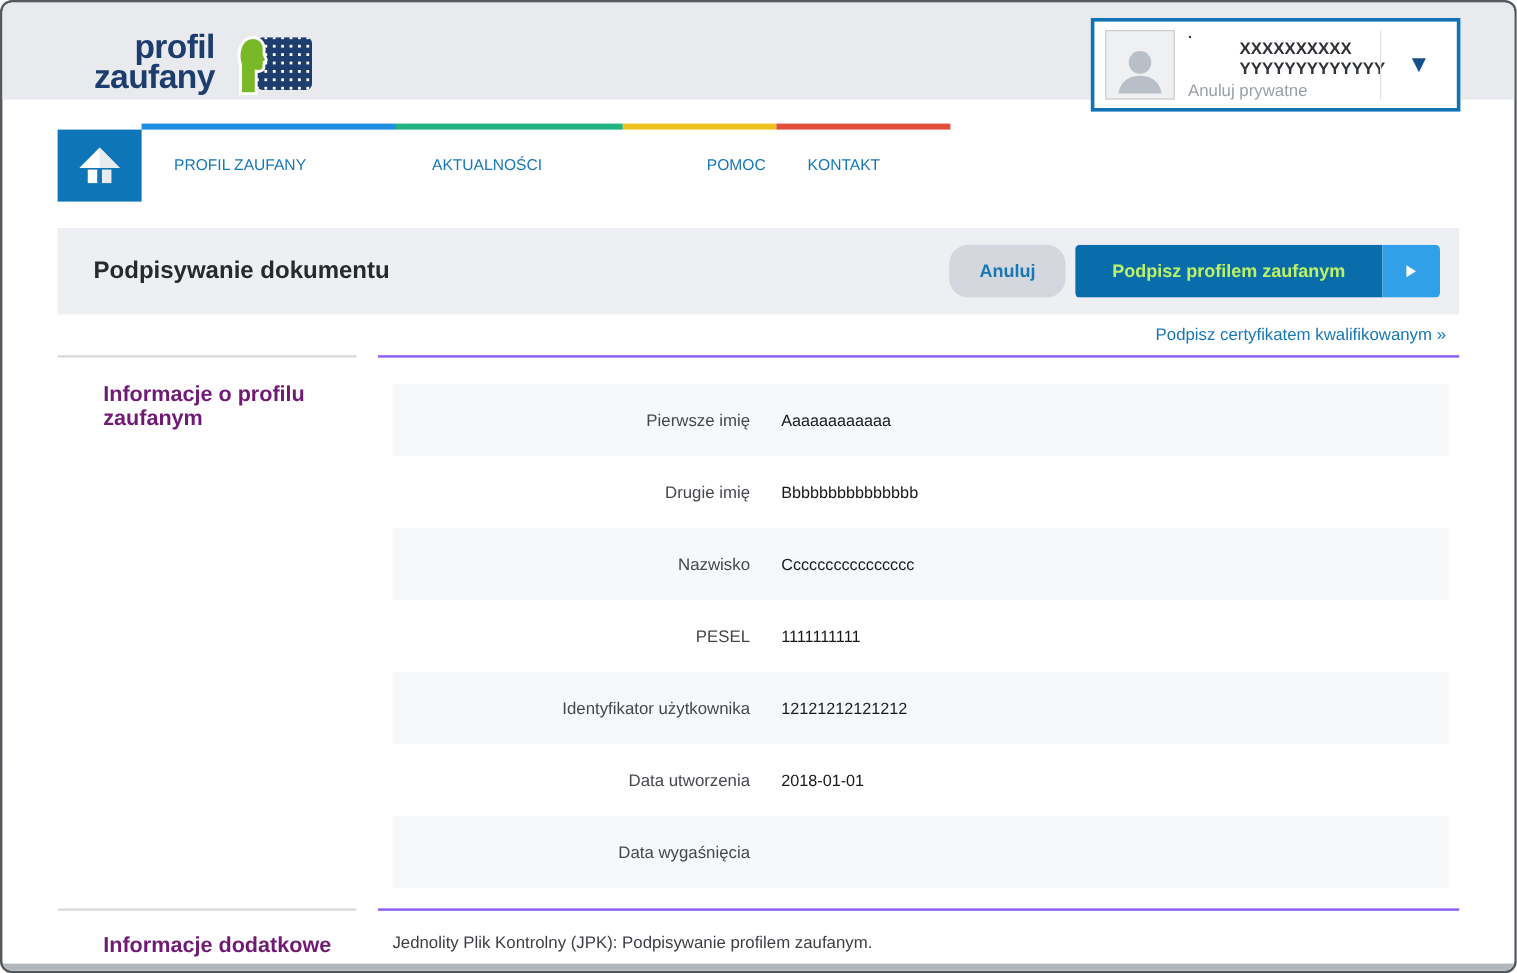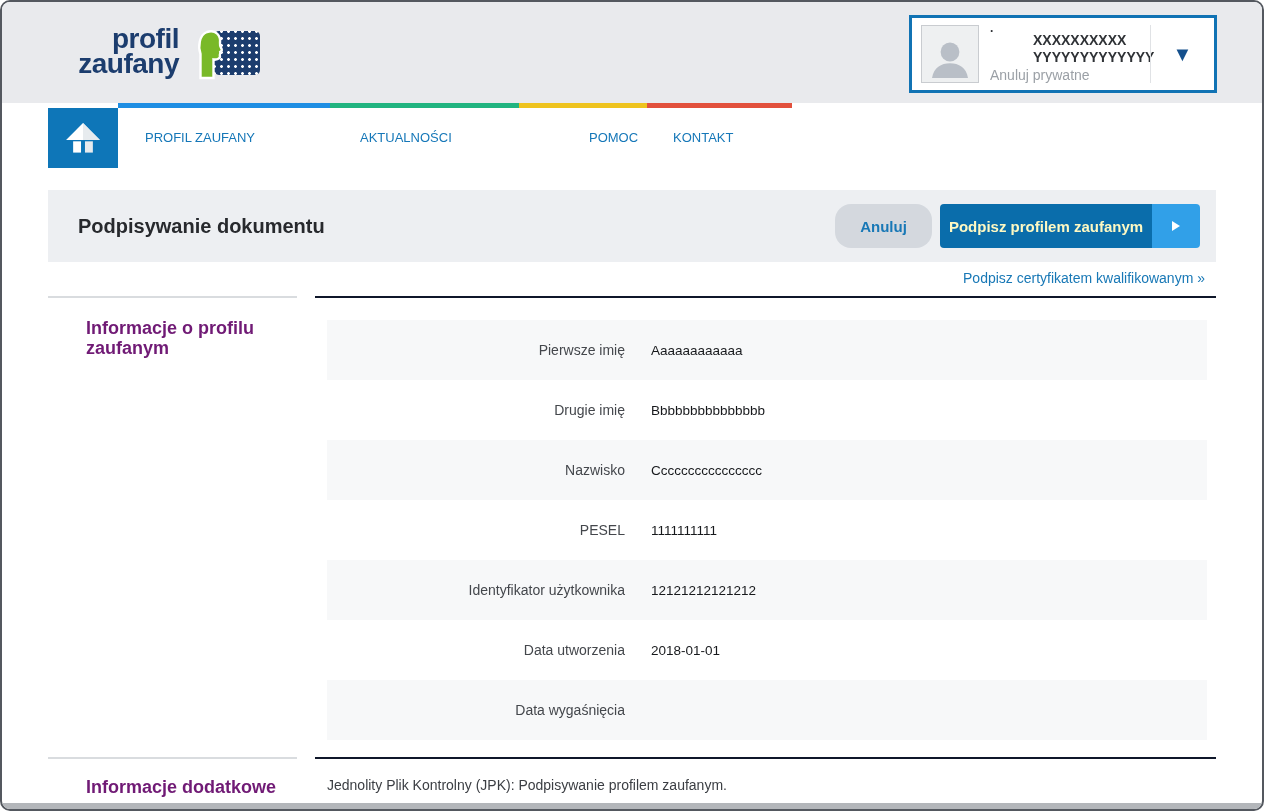--- a/index.html
+++ b/index.html
@@ -5,21 +5,21 @@
   * { margin:0; padding:0; box-sizing:border-box; }
   html,body { width:1264px; height:811px; background:#fff; font-family:"Liberation Sans", sans-serif; }
 
   .window{
     position:relative; width:1264px; height:811px;
     border:2px solid #54585f; border-radius:10px;
     overflow:hidden; background:#fff;
   }
 
   
-  .header{ position:absolute; left:0; top:0; width:100%; height:101px; background:#e9eaed; }
+  .header{ position:absolute; left:0; top:0; width:100%; height:81px; background:#e9eaed; }
 
   .logo{ position:absolute; left:64px; top:24px; width:200px; height:58px; cursor:pointer; }
   .logo-text{ position:absolute; left:0; top:0; width:113px; text-align:right;
     font-size:28px; line-height:25px; font-weight:bold; color:#1c3d6e; letter-spacing:-0.5px; }
   .logo-mark{ position:absolute; left:131px; top:2px; width:64px; height:52px; }
   .logo-square{ position:absolute; left:17px; top:3px; width:46px; height:44px; border-radius:5px;
     background-color:#1c3d6e;
     background-image:radial-gradient(circle, #ffffff 1.3px, rgba(255,255,255,0) 1.5px);
     background-size:7px 7px; background-position:4px 4px; }
   .logo-head{ position:absolute; left:0; top:0; }
@@ -49,35 +49,35 @@
   .nav-kontakt  { left:671px; }
 
   
   .title-bar{ position:absolute; left:46px; top:188px; width:1168px; height:72px;
     background:#edeff2; display:flex; align-items:center; }
   .page-title{ margin-left:30px; font-size:20px; font-weight:bold; color:#27292d; flex:1; }
   .btn-cancel{ width:97px; height:44px; margin-right:8px; border:none; border-radius:16px;
     background:#d4d8de; color:#1878b6; font-size:15px; font-weight:bold;
     font-family:"Liberation Sans",sans-serif; cursor:pointer; }
   .btn-sign{ display:flex; height:44px; margin-right:16px; border-radius:4px; overflow:hidden; cursor:pointer; }
-  .btn-sign-main{ width:212px; height:44px; background:#0a6dab; color:#fef9c3;
+  .btn-sign-main{ width:256px; height:44px; background:#0a6dab; color:#bef264;
     font-size:15px; font-weight:bold; display:flex; align-items:center; justify-content:center; }
   .btn-sign-arrow{ width:48px; height:44px; background:#31a0e8;
     display:flex; align-items:center; justify-content:center; }
   .tri-right{ width:0; height:0; border-top:5px solid transparent; border-bottom:5px solid transparent;
     border-left:8px solid #ffffff; }
 
   .alt-link{ position:absolute; top:268px; right:57px; font-size:14px; color:#1878b6;
     cursor:pointer; text-decoration:none; }
 
   
   .content{ position:absolute; left:46px; top:294px; width:1168px; display:flex; align-items:flex-start; }
   .sidebar-col{ width:249px; border-top:2px solid #d9dcdf; padding:20px 20px 0 22px; }
   .side-heading{ font-size:18px; font-weight:bold; color:#701a75; line-height:20px;margin-left:16px; }
-  .main-col{ flex:1; margin-left:18px; border-top:2px solid #0f172a; padding-top:22px; }
+  .main-col{ flex:1; margin-left:18px; border-top:2px solid #8b5cf6; padding-top:22px; }
 
   .frow{ margin:0 9px 0 12px; height:60px; display:flex; align-items:center; }
   .frow.alt{ background:#f7f8f9; }
   .frow-label{ width:298px; text-align:right; font-size:14px; color:#44474c; }
   .frow-value{ padding-left:26px; font-size:13.5px; color:#17191c; }
 
   .content.bottom{ top:755px; }
   .content.bottom .sidebar-col{ padding-top:18px; }
   .content.bottom .main-col{ padding-top:18px; }
   .jpk-text{ margin-left:12px; font-size:14px; color:#3b3e43; }

